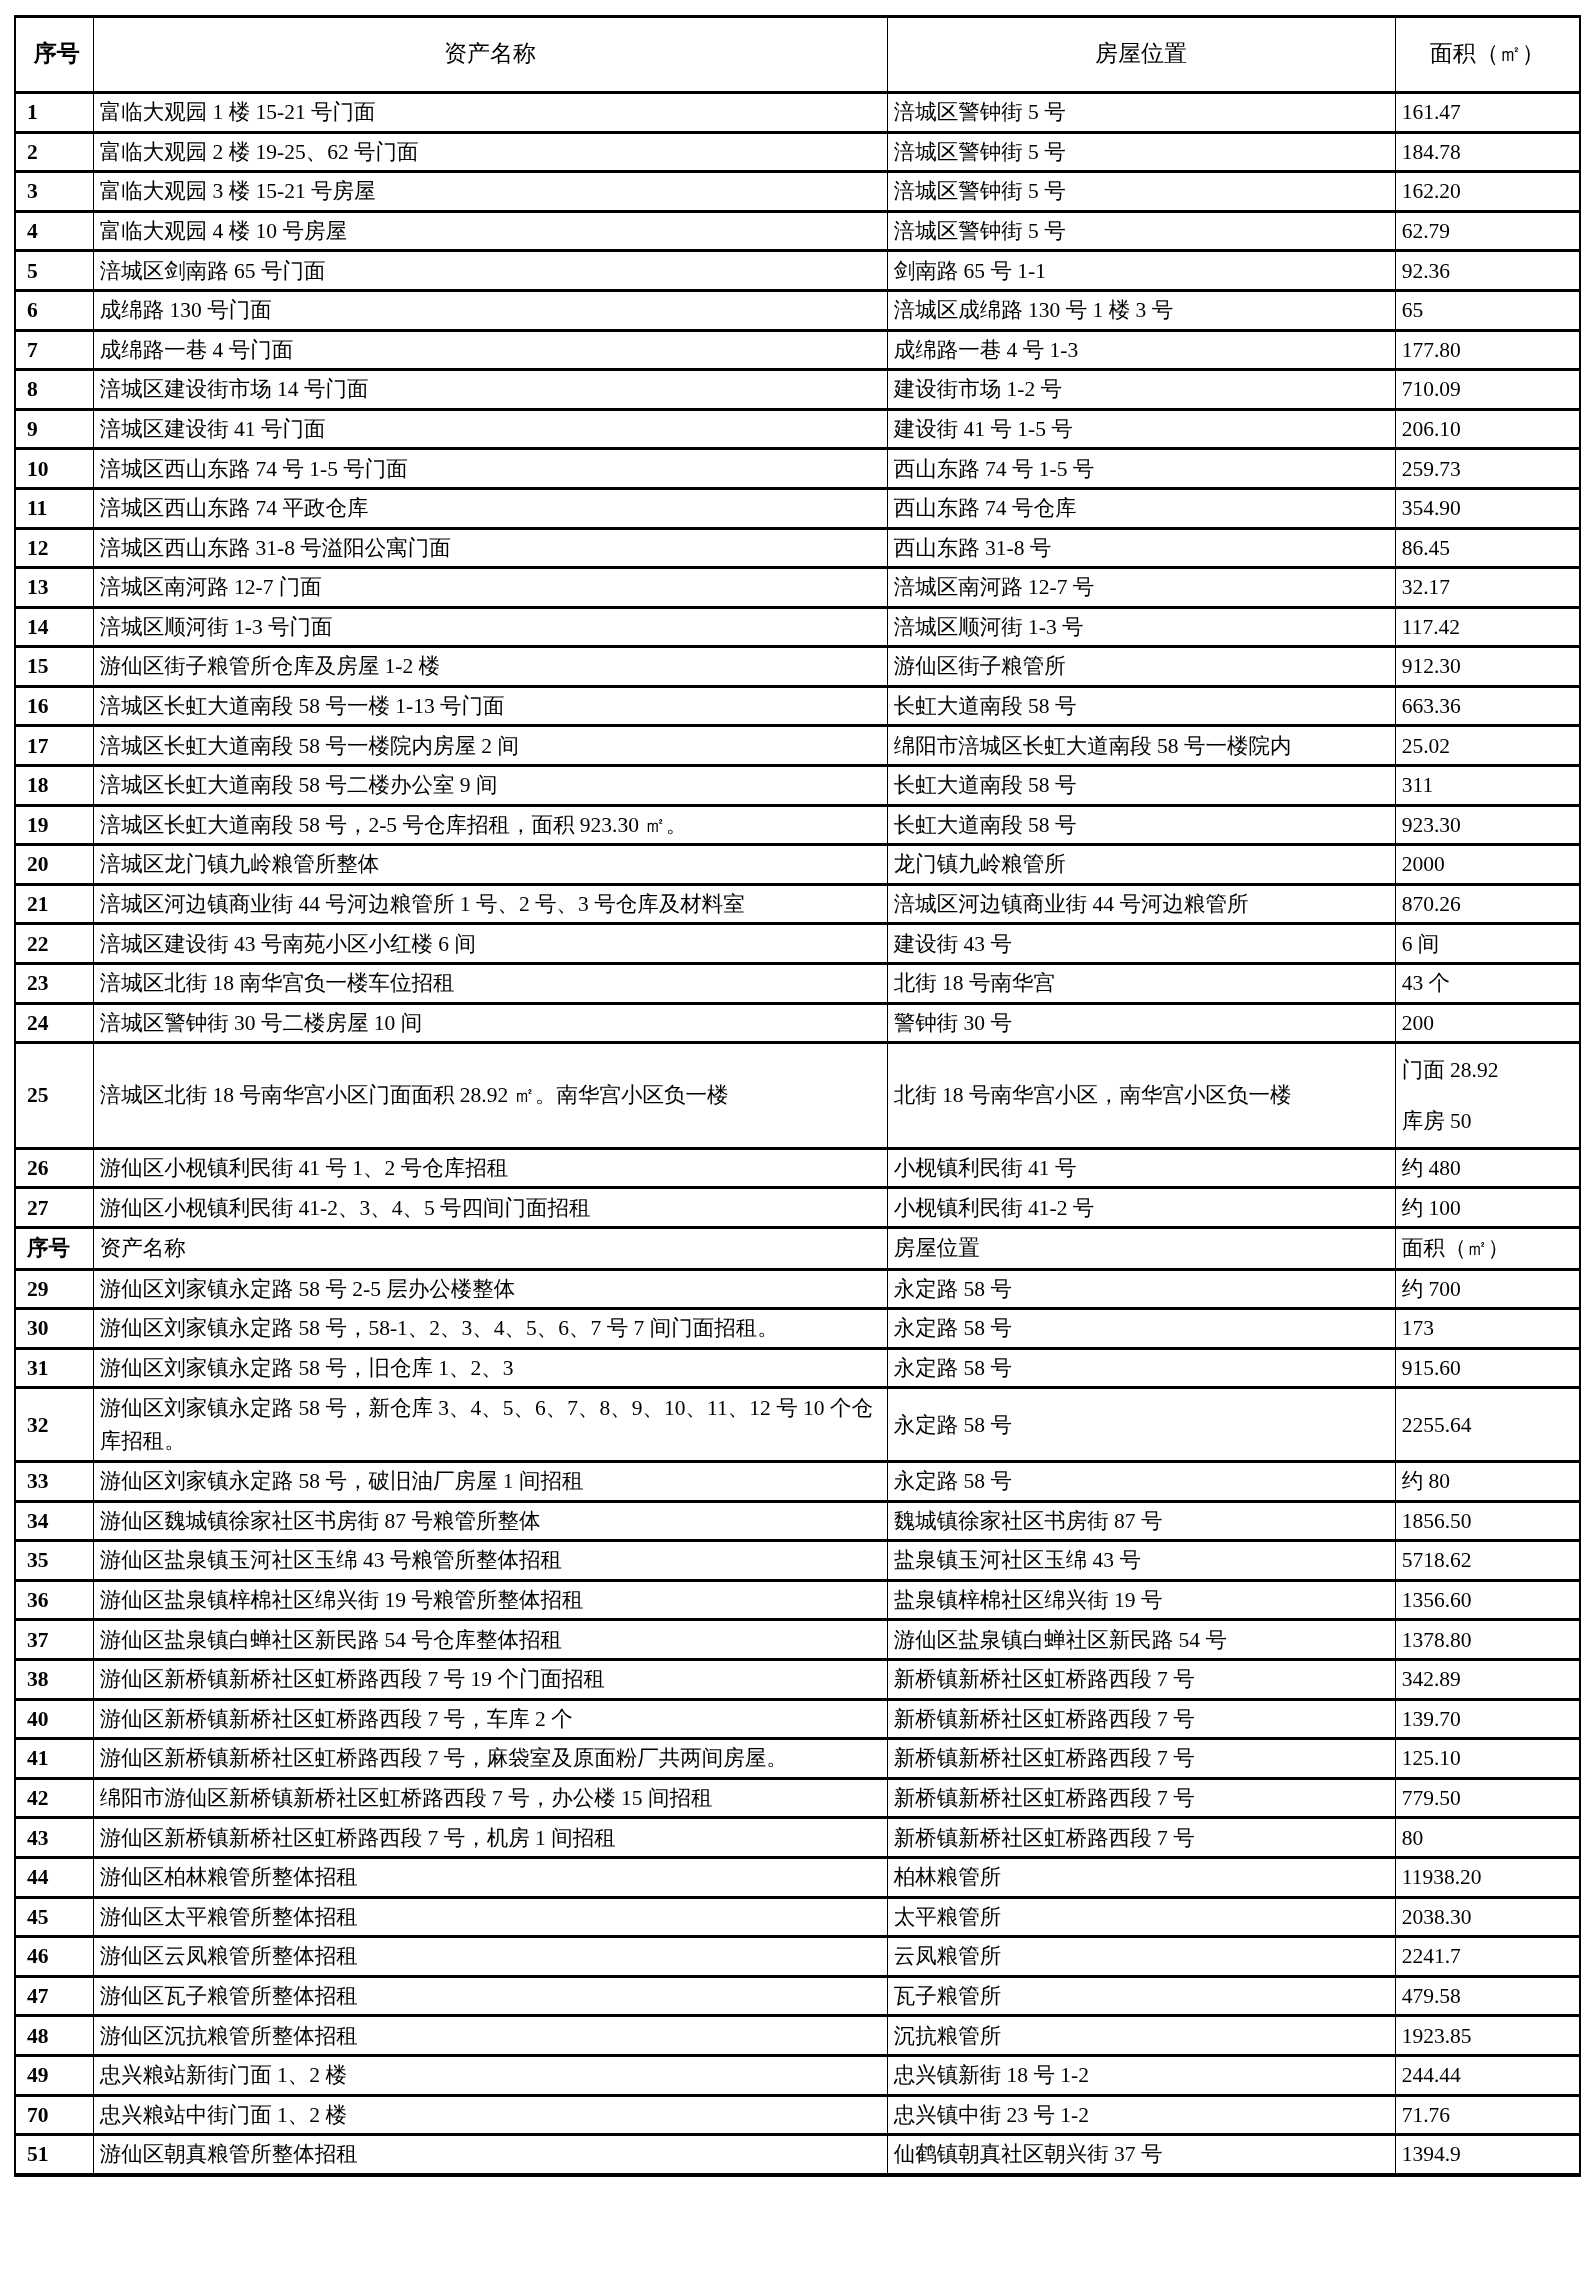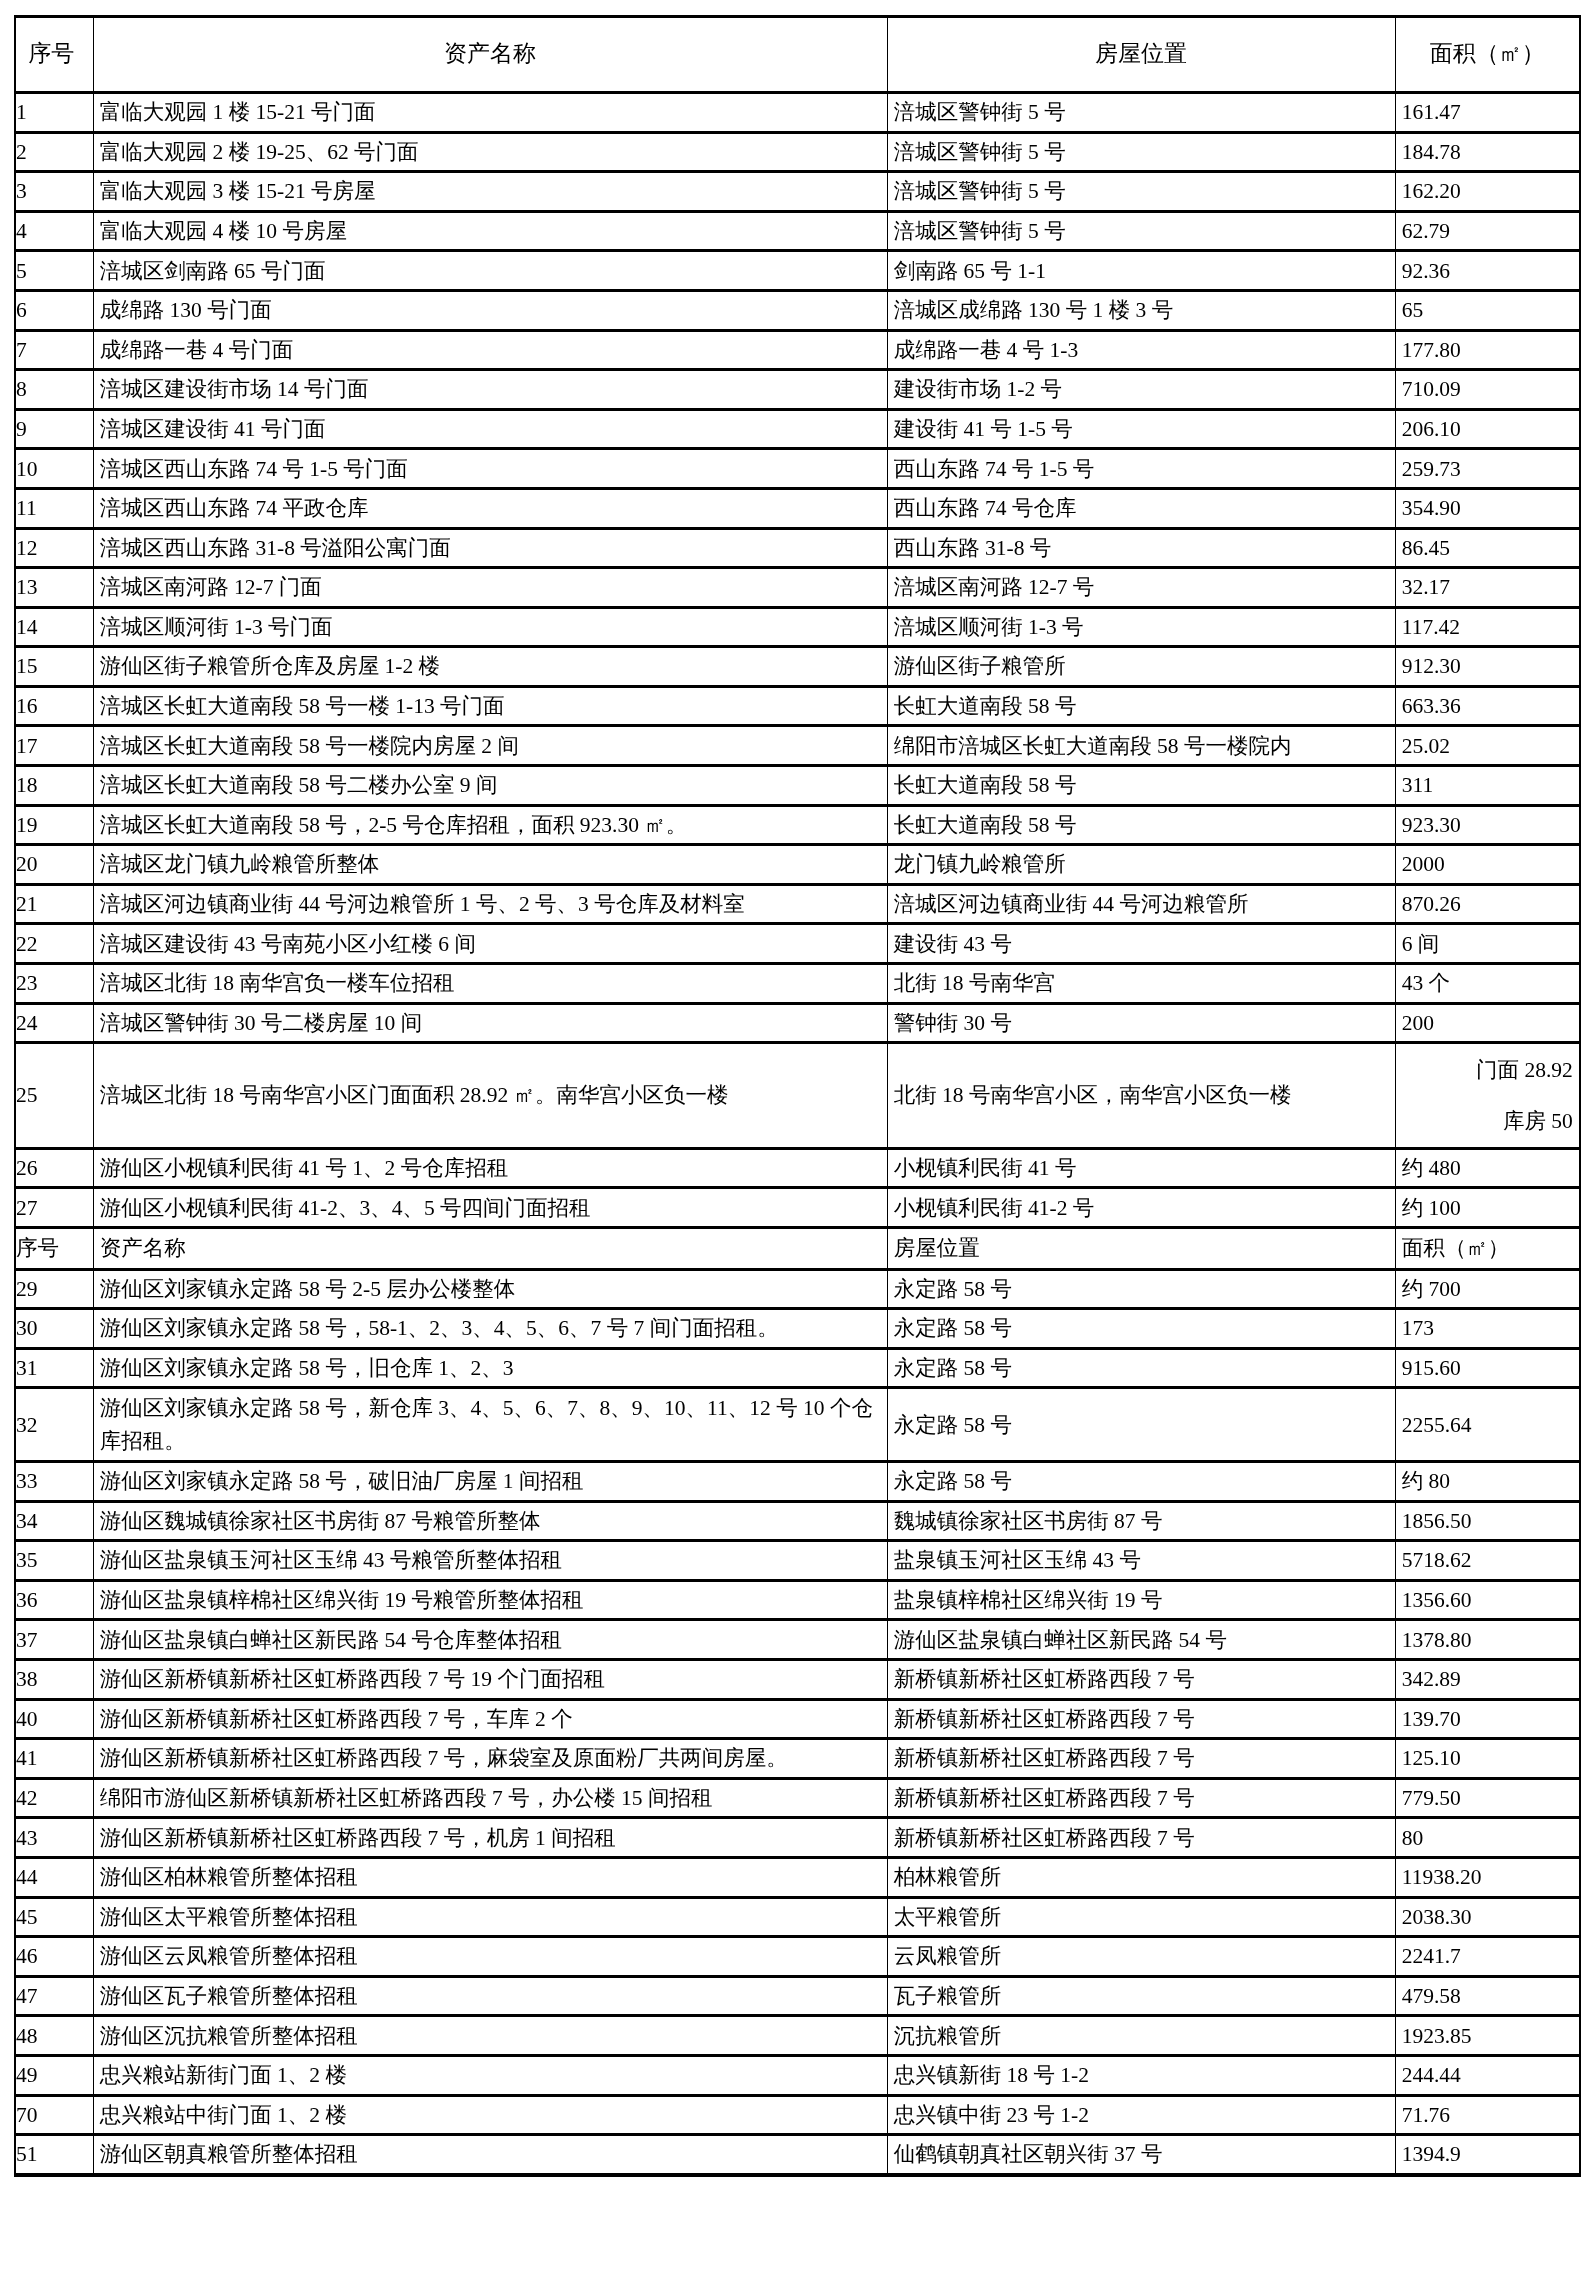--- a/index.html
+++ b/index.html
@@ -47,23 +47,23 @@
   thead th {
     height: 71px;
     font-weight: normal;
     font-size: 23px;
     text-align: center;
   }
   tbody td { height: 35px; text-align: left; }
   tr.h-lg td { height: 69px; }
   tr.h-xl td { height: 96px; }
   tr.mid-header td { height: 37px; }
-  .cell-no { padding-left: 0; }
+  .cell-no { padding-left: 11px; font-weight: bold; }
   .cell-area { white-space: pre-line; }
-  tr.h-xl .cell-area { line-height: 2.35; text-align: right; }
+  tr.h-xl .cell-area { line-height: 2.35; }
 </style>
 </head>
 <body>
 
 <div class="page">
   <table class="asset-table">
     <colgroup>
       <col class="col-no">
       <col class="col-name">
       <col class="col-location">

